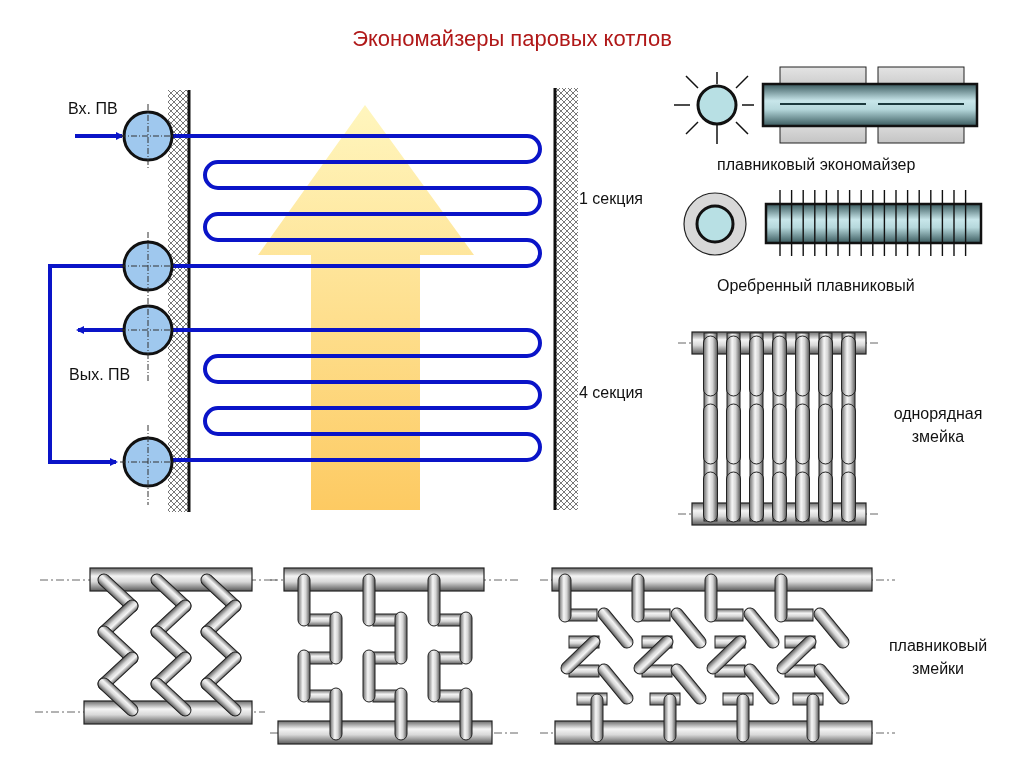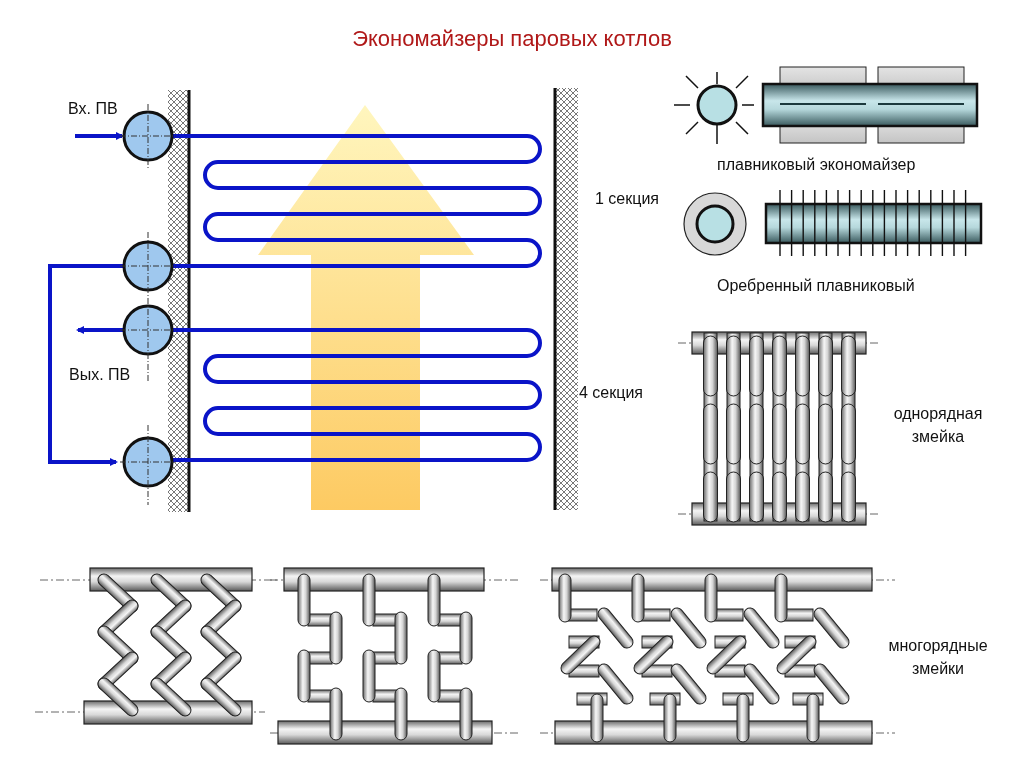--- a/index.html
+++ b/index.html
@@ -280,24 +280,24 @@
         <rect x="-6" y="-6" width="48.235341863986875" height="12" rx="6" fill="url(#tubeH)" stroke="#222" stroke-width="1" transform="translate(820,614) rotate(50.59933933652058)"></rect>
         <rect x="-6" y="-6" width="49.48332962798262" height="12" rx="6" fill="url(#tubeH)" stroke="#222" stroke-width="1" transform="translate(810,642) rotate(136.0809241866607)"></rect>
         <rect x="-6" y="-6" width="48.235341863986875" height="12" rx="6" fill="url(#tubeH)" stroke="#222" stroke-width="1" transform="translate(820,670) rotate(50.59933933652058)"></rect>
         <rect x="807" y="694" width="12" height="48" rx="6" fill="url(#tubeV)" stroke="#222"></rect>
       </g>
   </g>
 </svg>
 
 <div class="lbl" style="left:68px; top:100px;">Вх. ПВ</div>
 <div class="lbl" style="left:61px; top:366px;margin-left:8px;">Вых. ПВ</div>
-<div class="lbl" style="left:579px; top:190px;margin-left:16px;">1 секция</div>
+<div class="lbl" style="left:579px; top:190px;">1 секция</div>
 <div class="lbl" style="left:579px; top:384px;">4 секция</div>
 <div class="lbl" style="left:717px; top:156px;">плавниковый экономайзер</div>
 <div class="lbl" style="left:717px; top:277px;">Оребренный плавниковый</div>
 <div class="lbl-c" style="left:878px; top:402px; width:120px;">
   <div>однорядная</div>
   <div>змейка</div>
 </div>
 <div class="lbl-c" style="left:878px; top:634px; width:120px;">
-  <div>многорядные</div>
+  <div>плавниковый</div>
   <div>змейки</div>
 </div>
 
 </body></html>

